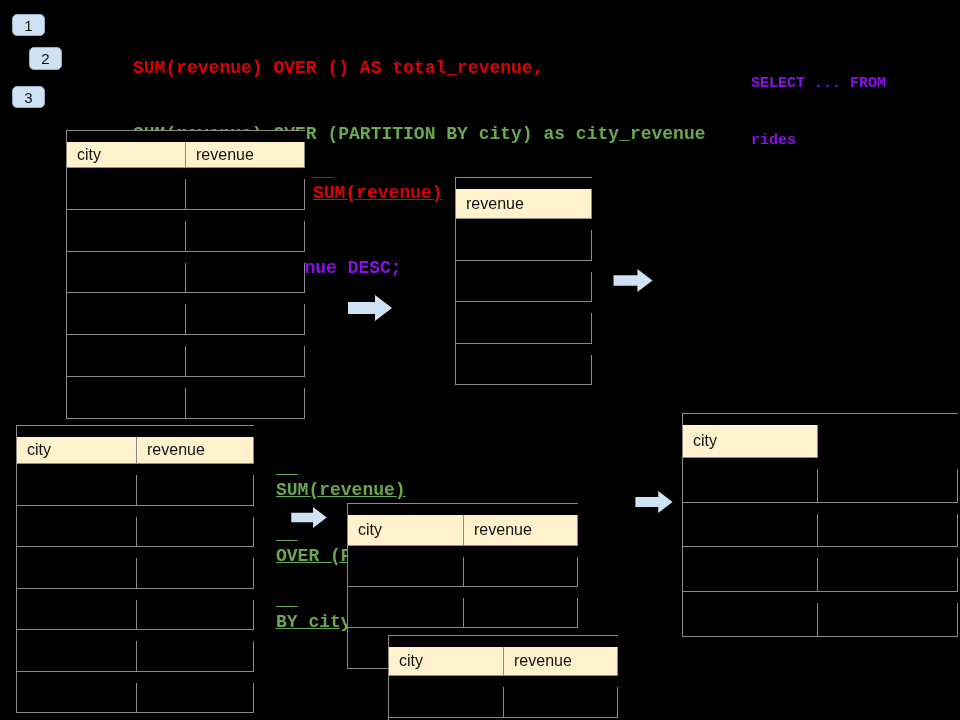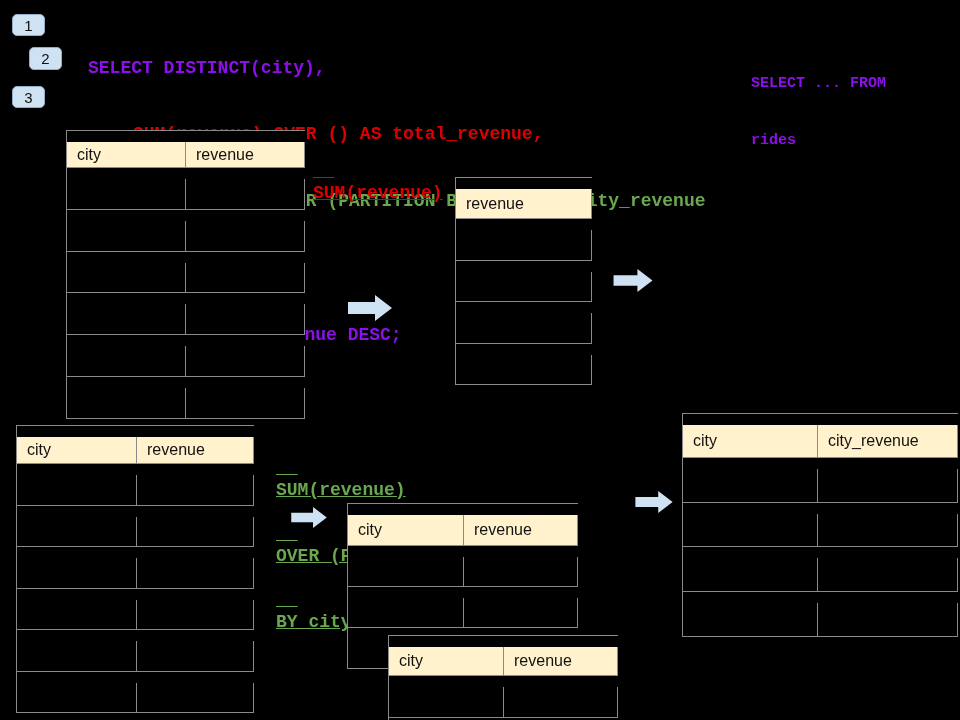--- a/index.html
+++ b/index.html
@@ -65,21 +65,20 @@
   .z2{z-index:2;}
 </style>
 </head>
 <body>
 
 <div class="abs badge badge-1">1</div>
 <div class="abs badge badge-2">2</div>
 <div class="abs badge badge-3">3</div>
 
 <div class="abs code sql-block">
-  <div class="sql-line" style="color: rgb(141, 16, 236);">SELECT DISTINCT(city),</div>
   <div class="sql-line ind2" style="color: rgb(221, 0, 0);">SUM(revenue) OVER () AS total_revenue,</div>
   <div class="sql-line ind2" style="color: rgb(106, 168, 79);">SUM(revenue) OVER (PARTITION BY city) as city_revenue</div>
   <div class="sql-line ind1" style="color: rgb(141, 16, 236);">FROM rides</div>
   <div class="sql-line ind1" style="color: rgb(141, 16, 236);">ORDER by city_revenue DESC;</div>
 </div>
 
 <div class="abs code side-note" style="color: rgb(141, 16, 236);">
   <div>SELECT ... FROM</div>
   <div>rides</div>
 </div>
@@ -230,21 +229,20 @@
     </div>
 </div>
 
 <svg class="abs" style="left:632px;top:491px;" width="44" height="22" viewBox="0 0 44 26">
   <polygon points="0,7 27,7 27,0 44,13 27,26 27,19 0,19" fill="#cfe2f3"></polygon>
 </svg>
 
 <div class="abs tbl" style="left:682px;top:413px;">
   <div class="trow" style="height:44px;">
     <div class="hcell" style="width:135px;">city</div>
-    <div class="hcell" style="width:140px;">city_revenue</div>
   </div>
   <div>
       <div class="trow" style="height: 44.7px;">
         <div class="tcell" style="width: 135px;"></div>
         <div class="tcell" style="width: 140px;"></div>
       </div>
       <div class="trow" style="height: 44.7px;">
         <div class="tcell" style="width: 135px;"></div>
         <div class="tcell" style="width: 140px;"></div>
       </div>

